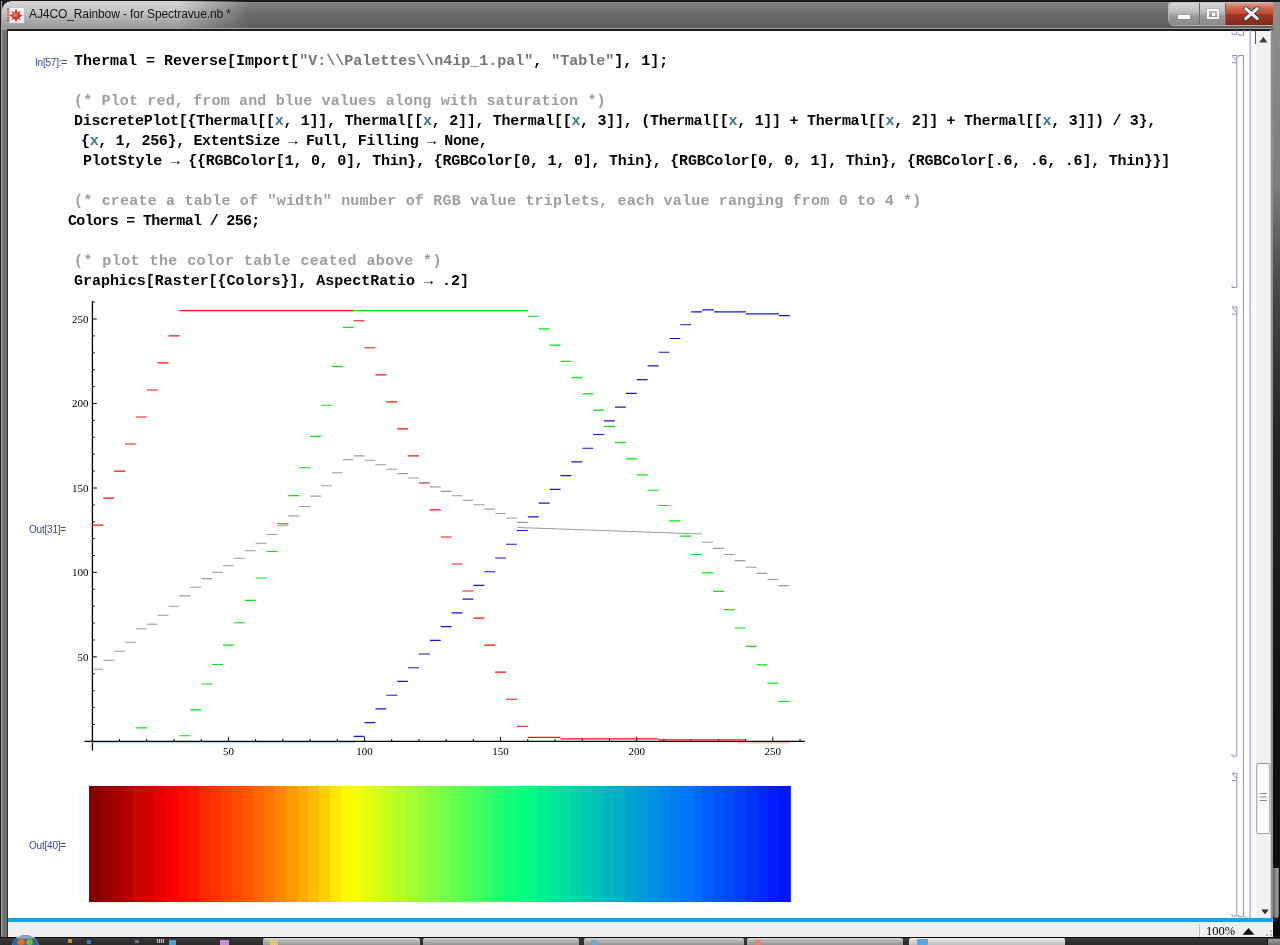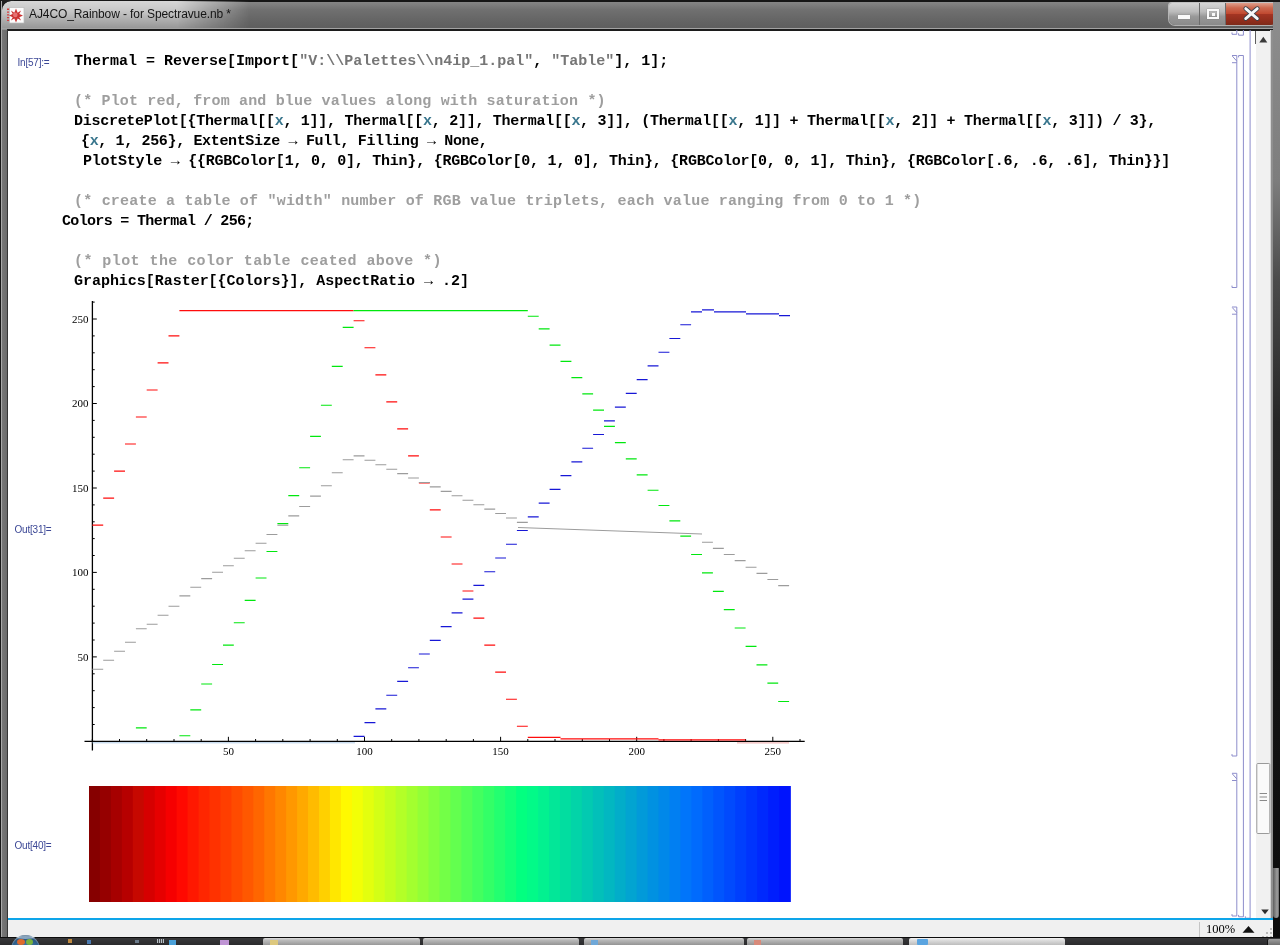--- a/index.html
+++ b/index.html
@@ -1,18 +1,18 @@
 <!DOCTYPE html>
 <html><head><meta charset="utf-8"><style>
 *{margin:0;padding:0;box-sizing:border-box}
 body{width:1280px;height:945px;overflow:hidden;position:relative;background:#fff;font-family:"Liberation Sans",sans-serif}
 .abs{position:absolute}
 .cl{position:absolute;font-family:"Liberation Mono",monospace;font-weight:bold;font-size:15px;line-height:14px;white-space:pre;color:#000}
 .cl i{font-style:normal}
-.lab{position:absolute;font-size:10px;letter-spacing:-0.2px;color:#3c4896;text-align:center;line-height:11px}
+.lab{position:absolute;font-size:10px;letter-spacing:-0.2px;color:#3c4896;text-align:right;line-height:11px}
 </style></head><body>
 
 <div class="abs" style="left:0;top:0;width:1280px;height:44px;background:linear-gradient(#8b8b8b,#707070 22%,#636363 50%,#585858 82%,#5f5f5f)">
  <div class="abs" style="left:0;top:0;width:1280px;height:1.5px;background:#161616"></div>
  <div class="abs" style="left:0;top:0;width:14px;height:14px;background:#1f1f1f"></div>
  <div class="abs" style="left:2px;top:1px;width:252px;height:29px;border-radius:9px 0 0 0;background:linear-gradient(#d7d7d7,#c6c6c6 35%,#aaa 70%,#929292);-webkit-mask-image:linear-gradient(to right,#000 175px,transparent 248px)"></div>
  <svg width="26" height="26" style="position:absolute;left:0;top:2px">
       <rect x="9.5" y="5.5" width="14.5" height="15.5" fill="#fcfcfc" stroke="#bbb" stroke-width="0.7"></rect>
       <path d="M7 6.6h2.1v1.3H7zM7 9.4h2.1v1.3H7zM7 12.2h2.1v1.3H7zM7 15h2.1v1.3H7zM7 17.8h2.1v1.3H7z" fill="#d64040"></path>
       <g transform="translate(16,13.6)">
@@ -47,22 +47,22 @@
 <div class="abs" style="left:1271px;top:30px;width:1.5px;height:888px;background:#8f8f8f"></div>
 <div class="abs" style="left:1272.5px;top:1.5px;width:7.5px;height:943.5px;background:linear-gradient(#8e8e8e,#7d7d7d 180px,#4a4a4a 280px,#262626 420px,#151515 650px,#0a0a0a)"></div>
 <div class="abs" style="left:1272.5px;top:868px;width:6.5px;height:50px;background:linear-gradient(to right,#5f5f5f,#9e9e9e 70%,#6a6a6a);border-radius:0 0 3px 3px"></div>
 
 <div class="abs" style="left:8px;top:30.5px;width:1247px;height:887px;background:#fff"></div>
 <div class="cl" style="left:74px;top:55px;letter-spacing:0.003px">Thermal = Reverse[Import[<i style="color:#767676">"V:\\Palettes\\n4ip_1.pal"</i>, <i style="color:#767676">"Table"</i>], 1];</div>
 <div class="cl" style="left:74px;top:95px;letter-spacing:0.166px"><i style="color:#9e9e9e">(* Plot red, from and blue values along with saturation *)</i></div>
 <div class="cl" style="left:74px;top:115px;letter-spacing:-0.276px">DiscretePlot[{Thermal[[<i style="color:#39768d">x</i>, 1]], Thermal[[<i style="color:#39768d">x</i>, 2]], Thermal[[<i style="color:#39768d">x</i>, 3]], (Thermal[[<i style="color:#39768d">x</i>, 1]] + Thermal[[<i style="color:#39768d">x</i>, 2]] + Thermal[[<i style="color:#39768d">x</i>, 3]]) / 3},</div>
 <div class="cl" style="left:81px;top:135px;letter-spacing:-0.353px">{<i style="color:#39768d">x</i>, 1, 256}, ExtentSize → Full, Filling → None,</div>
 <div class="cl" style="left:83px;top:155px;letter-spacing:-0.235px">PlotStyle → {{RGBColor[1, 0, 0], Thin}, {RGBColor[0, 1, 0], Thin}, {RGBColor[0, 0, 1], Thin}, {RGBColor[.6, .6, .6], Thin}}]</div>
-<div class="cl" style="left:74px;top:195px;letter-spacing:0.211px"><i style="color:#9e9e9e">(* create a table of "width" number of RGB value triplets, each value ranging from 0 to 1 *)</i></div>
-<div class="cl" style="left:62px;top:215px;letter-spacing:-0.670px">Colors = Thermal / 256;</div>
+<div class="cl" style="left:74px;top:195px;letter-spacing:0.211px"><i style="color:#9e9e9e">(* create a table of "width" number of RGB value triplets, each value ranging from 0 to 4 *)</i></div>
+<div class="cl" style="left:68px;top:215px;letter-spacing:-0.670px">Colors = Thermal / 256;</div>
 <div class="cl" style="left:74px;top:255px;letter-spacing:0.431px"><i style="color:#9e9e9e">(* plot the color table ceated above *)</i></div>
 <div class="cl" style="left:74px;top:275px;letter-spacing:-0.027px">Graphics[Raster[{Colors}], AspectRatio → .2]</div>
 <div class="lab" style="left:0;top:57px;width:67px">In[57]:=</div>
 <div class="lab" style="left:0;top:524px;width:66px">Out[31]=</div>
 <div class="lab" style="left:0;top:840px;width:66px">Out[40]=</div>
 <svg class="abs" style="left:0;top:0" width="1280" height="945">
 <path d="M92.4 301V750.5M84.5 741.4H804.7" stroke="#000" stroke-width="1.3" fill="none"></path>
     <path d="M92.4 741.4h2.3M92.4 724.5h2.3M92.4 707.6h2.3M92.4 690.7h2.3M92.4 673.8h2.3M92.4 656.9h4.4M92.4 640.0h2.3M92.4 623.1h2.3M92.4 606.2h2.3M92.4 589.3h2.3M92.4 572.4h4.4M92.4 555.5h2.3M92.4 538.6h2.3M92.4 521.8h2.3M92.4 504.9h2.3M92.4 488.0h4.4M92.4 471.1h2.3M92.4 454.2h2.3M92.4 437.3h2.3M92.4 420.4h2.3M92.4 403.5h4.4M92.4 386.6h2.3M92.4 369.7h2.3M92.4 352.8h2.3M92.4 335.9h2.3M92.4 319.0h4.4M92.4 302.1h2.3M92.3 741.4v-2.4M119.5 741.4v-2.4M146.7 741.4v-2.4M174.0 741.4v-2.4M201.2 741.4v-2.4M228.4 741.4v-4.6M255.6 741.4v-2.4M282.8 741.4v-2.4M310.1 741.4v-2.4M337.3 741.4v-2.4M364.5 741.4v-4.6M391.7 741.4v-2.4M418.9 741.4v-2.4M446.2 741.4v-2.4M473.4 741.4v-2.4M500.6 741.4v-4.6M527.8 741.4v-2.4M555.0 741.4v-2.4M582.3 741.4v-2.4M609.5 741.4v-2.4M636.7 741.4v-4.6M663.9 741.4v-2.4M691.1 741.4v-2.4M718.4 741.4v-2.4M745.6 741.4v-2.4M772.8 741.4v-4.6M800.0 741.4v-2.4" stroke="#000" stroke-width="1" fill="none"></path>
     <g font-family="Liberation Serif" fill="#000">
       <text x="88.5" y="660.7" text-anchor="end" font-size="11">50</text>
@@ -150,21 +150,21 @@
 </svg>
 
 <div class="abs" style="left:1255.5px;top:30.5px;width:14.5px;height:887px;background:#f1f1f1"></div>
 <svg class="abs" style="left:1255.5px;top:30.5px" width="15" height="887">
  <path d="M7.3 5.8L11.3 11.6H3.3Z" fill="#3a3a3a"></path>
  <path d="M9 883.3L12.8 878.5H5.2Z" fill="#2d2d2d"></path>
  <rect x="0.8" y="732.5" width="13" height="70" rx="1" fill="#fafafa" stroke="#9a9a9a" stroke-width="1"></rect>
  <path d="M3.6 762.5h7.4M3.6 766h7.4M3.6 769.5h7.4" stroke="#8a8a8a" stroke-width="1"></path>
 </svg>
 
-<div class="abs" style="left:8px;top:918px;width:1264.5px;height:19px;background:#f0f0f0;border-top:2px solid #0ea5e9">
+<div class="abs" style="left:8px;top:918px;width:1264.5px;height:19px;background:#f0f0f0;border-top:4px solid #0ea5e9">
   <div class="abs" style="left:1191px;top:2px;width:1px;height:15px;background:#c4c4c4"></div>
   <div class="abs" style="left:1198px;top:2px;width:46px;font-family:'Liberation Serif',serif;font-size:12.5px;color:#000">100%</div>
   <svg class="abs" style="left:1230px;top:0" width="22" height="19">
       <path d="M10.5 6L16.5 12.8H4.5Z" fill="#111"></path>
     </svg>
   <svg class="abs" style="left:1253px;top:6.5px" width="14" height="14">
     <g fill="#b9b9b9">
         <rect x="9" y="1" width="2" height="2"></rect>
         <rect x="5" y="5" width="2" height="2"></rect>
         <rect x="9" y="5" width="2" height="2"></rect>

